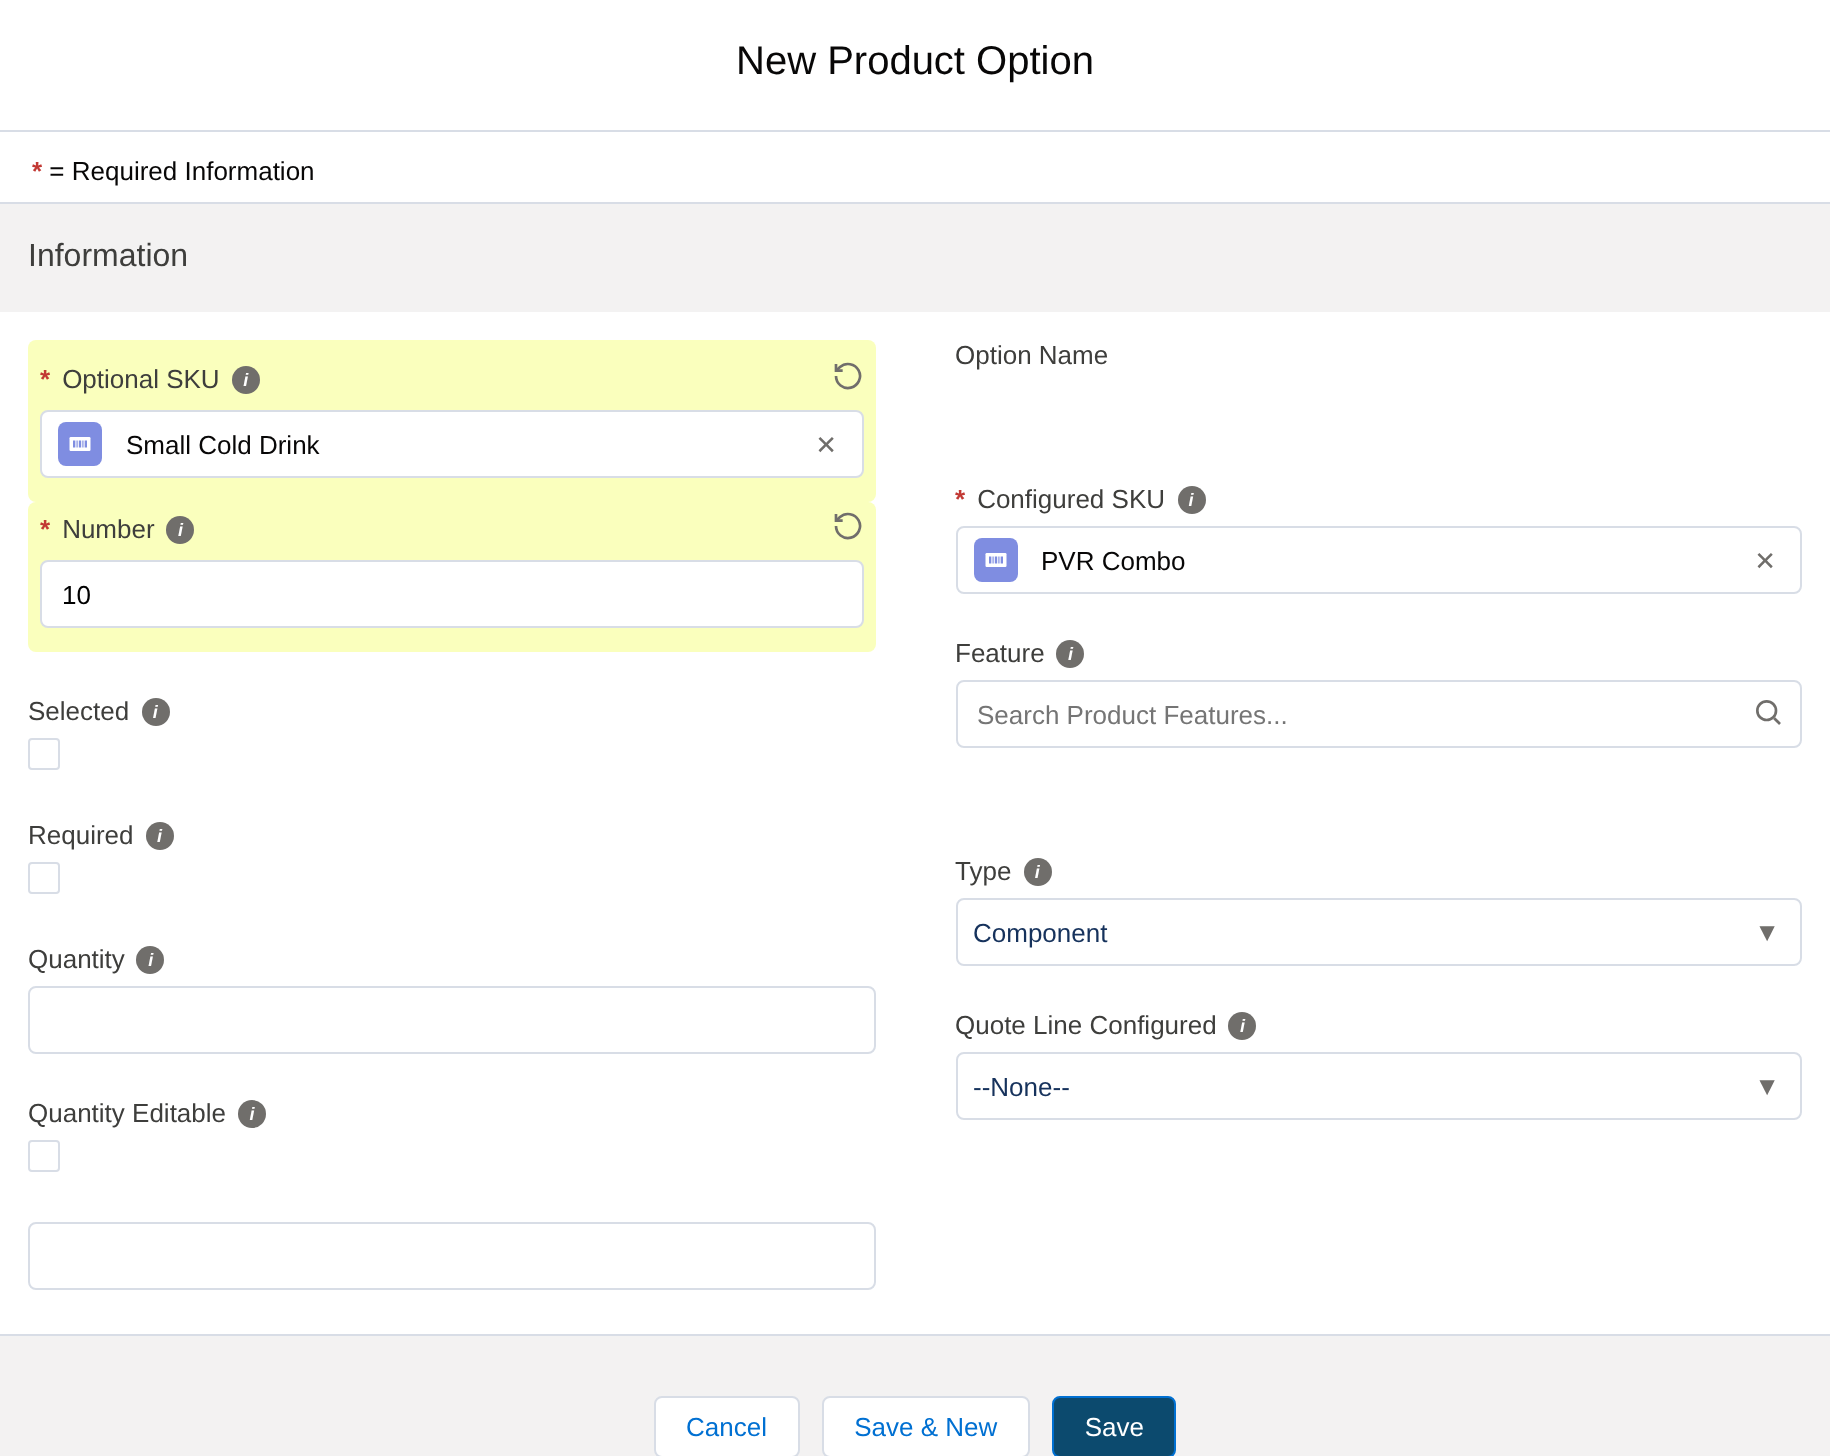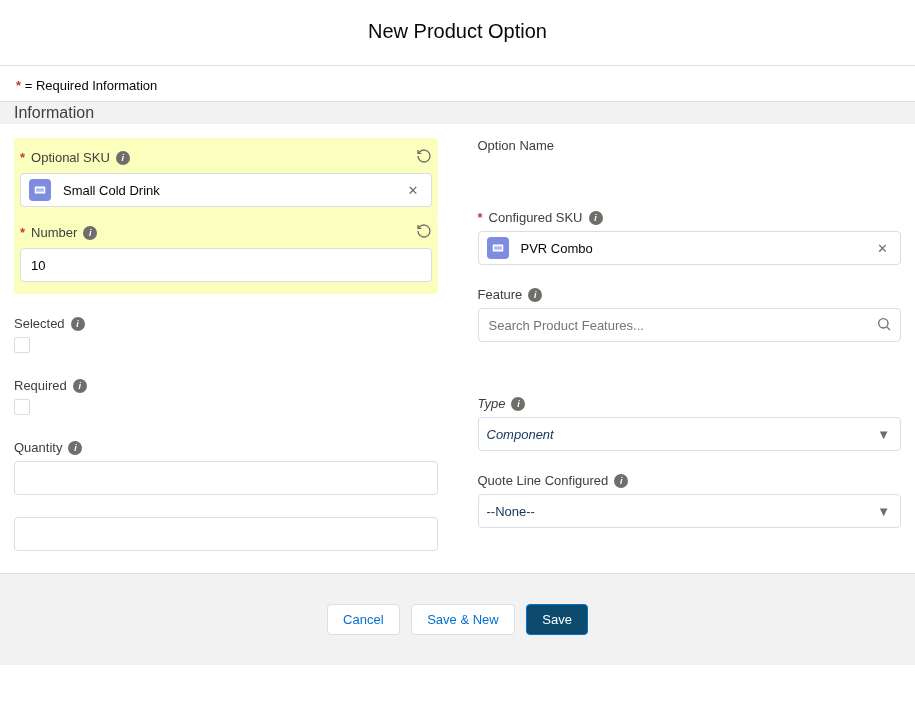--- a/index.html
+++ b/index.html
@@ -1,21 +1,21 @@
 <!DOCTYPE html>
 <html><head>
 <meta charset="utf-8">
 <style>
   * { box-sizing: border-box; margin: 0; padding: 0; }
   body { font-family: -apple-system, BlinkMacSystemFont, "Segoe UI", Arial, sans-serif; font-size: 13px; color: #16325c; background: #fff; }
   .modal { width: 915px; }
   .modal-title { text-align: center; font-size: 20px; font-weight: 400; color: #080707; padding: 20px 11px 22px; border-bottom: 1px solid #d8dde6; }
   .req-note { font-size: 13px; color: #080707; padding: 12px 16px 8px; }
   .req-note .star { color: #c23934; font-weight: 700; }
-  .section-header { background: #f3f2f2; color: #3e3e3c; font-size: 16px; padding: 2px 14px; border-top: 1px solid #d8dde6; }
+  .section-header { background: #f3f2f2; color: #3e3e3c; font-size: 16px; padding: 18px 14px; border-top: 1px solid #d8dde6; }
   .form-body { max-height: 530px; overflow-y: auto; }
   .cols { display: flex; padding: 14px 14px 0; gap: 40px; }
   .col { flex: 1 1 0; min-width: 0; }
   .field { margin-bottom: 22px; }
   .label-row { display: flex; align-items: center; gap: 6px; margin-bottom: 6px; font-size: 13px; color: #3e3e3c; }
   .req-mark { color: #c23934; font-weight: 700; }
   .help-icon { width: 14px; height: 14px; border-radius: 50%; background: #706e6b; display: inline-flex; align-items: center; justify-content: center; }
   .help-icon::after { content: "i"; color: #fff; font-size: 9px; font-weight: 700; font-style: italic; }
   .undo-icon { margin-left: auto; color: #706e6b; cursor: pointer; }
   .hl { background: #faffbd; padding: 10px 6px 12px; border-radius: 4px; }
@@ -119,20 +119,27 @@
         <div class="field">
           <div class="label-row">
             <span>Quantity</span>
             <span class="help-icon"></span>
           </div>
           <div class="input-wrap">
             <input value="" style="">
           </div>
         </div>
 
+        <div class="field">
+          <div class="label-row">
+            <span>Quantity Editable</span>
+            <span class="help-icon"></span>
+          </div>
+          <span class="checkbox"></span>
+        </div>
 
         <div class="field">
           <div class="input-wrap">
             <input value="" style="">
           </div>
         </div>
 
       </div>
 
       <div class="col">
@@ -176,21 +183,21 @@
             <input placeholder="Search Product Features..." style="">
             <span class="search-icon">
               <svg width="16" height="16" viewBox="0 0 24 24" fill="none" stroke="currentColor" stroke-width="2">
                   <circle cx="11" cy="11" r="7"></circle>
                   <line x1="21" y1="21" x2="16.65" y2="16.65"></line>
                 </svg>
             </span>
           </div>
         </div>
 
-        <div class="field" style="margin-top:54px;font-style:italic;">
+        <div class="field" style="margin-top:54px;">
           <div class="label-row">
             <span>Type</span>
             <span class="help-icon"></span>
           </div>
           <div class="input-wrap select-wrap">
             <span style="flex:1;">Component</span>
             <span class="select-caret">▼</span>
           </div>
         </div>
 

